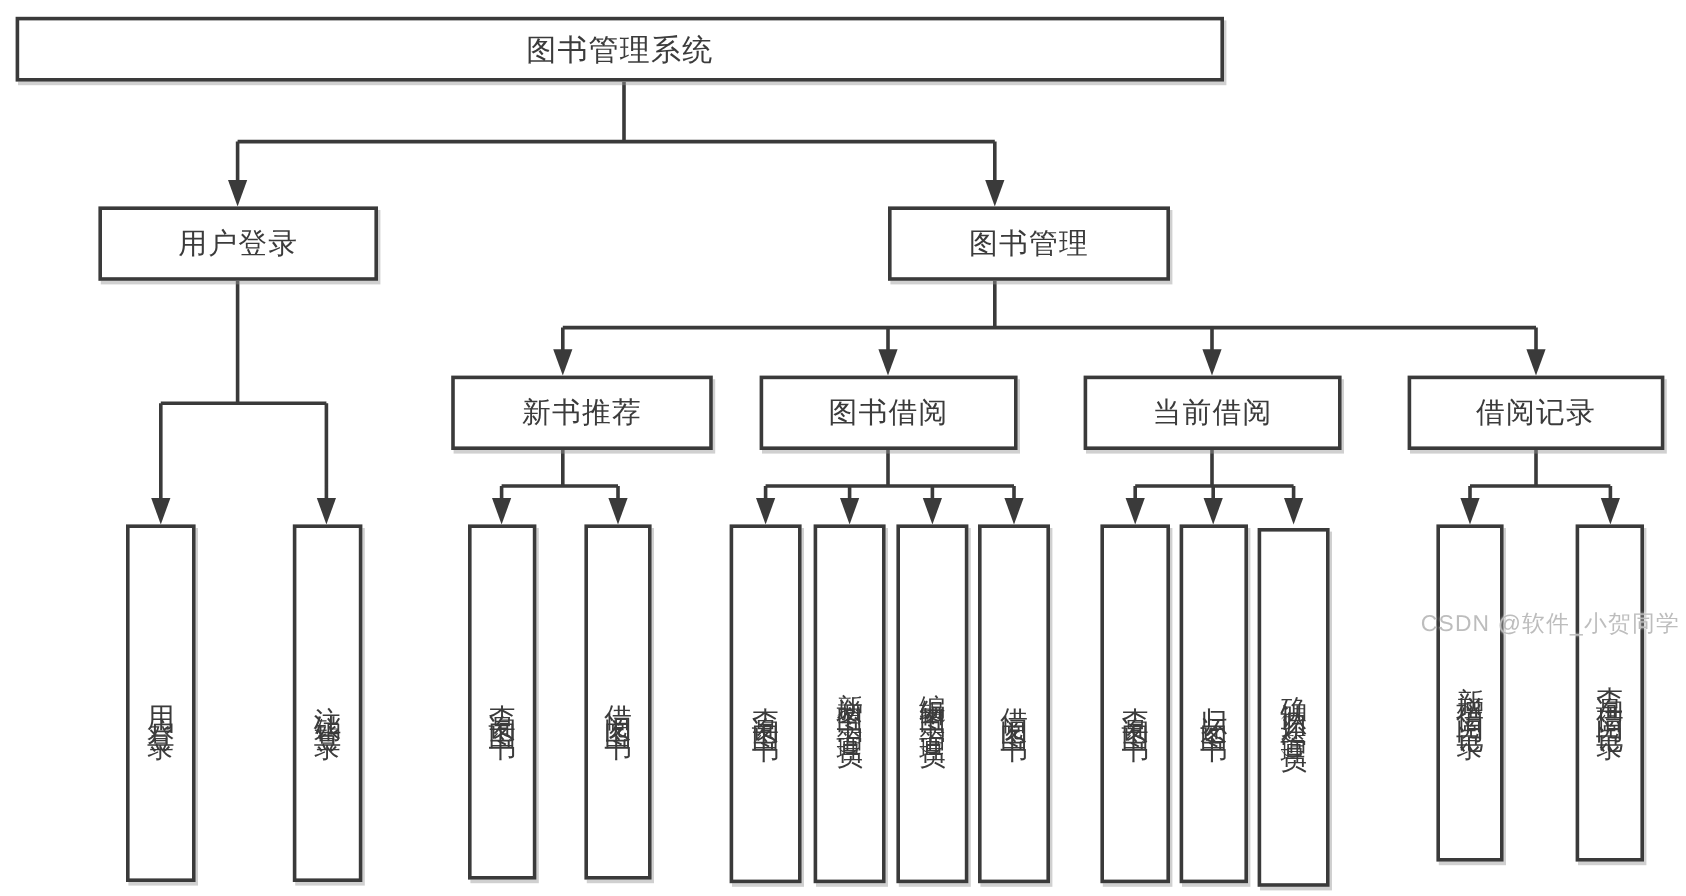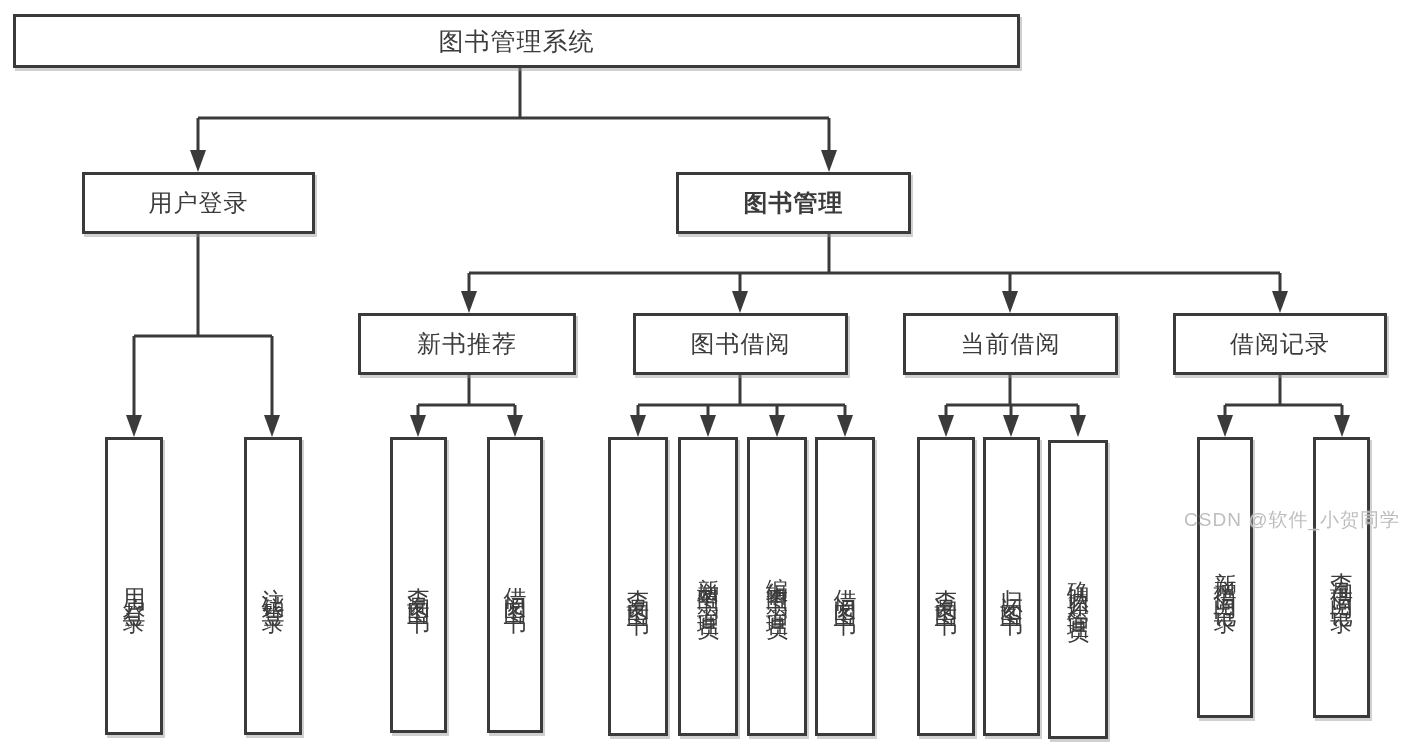--- a/index.html
+++ b/index.html
@@ -64,25 +64,25 @@
     </g>
   </svg>
 
   <div class="box hbox root" style="left:13px;top:14px;width:1007px;height:54px;">
     <span>图书管理系统</span>
   </div>
 
   <div class="box hbox" style="left:82px;top:172px;width:233px;height:62px;">
     <span>用户登录</span>
   </div>
-  <div class="box hbox" style="left:676px;top:172px;width:235px;height:62px;font-weight:bold;">
+  <div class="box hbox" style="left:740px;top:172px;width:235px;height:62px;">
     <span>图书管理</span>
   </div>
 
-  <div class="box hbox" style="left:358px;top:313px;width:218px;height:62px;">
+  <div class="box hbox" style="left:376px;top:313px;width:218px;height:62px;">
     <span>新书推荐</span>
   </div>
   <div class="box hbox" style="left:903px;top:313px;width:215px;height:62px;">
     <span>当前借阅</span>
   </div>
   <div class="box hbox" style="left:633px;top:313px;width:215px;height:62px;">
     <span>图书借阅</span>
   </div>
   <div class="box hbox" style="left:1173px;top:313px;width:214px;height:62px;">
     <span>借阅记录</span>

